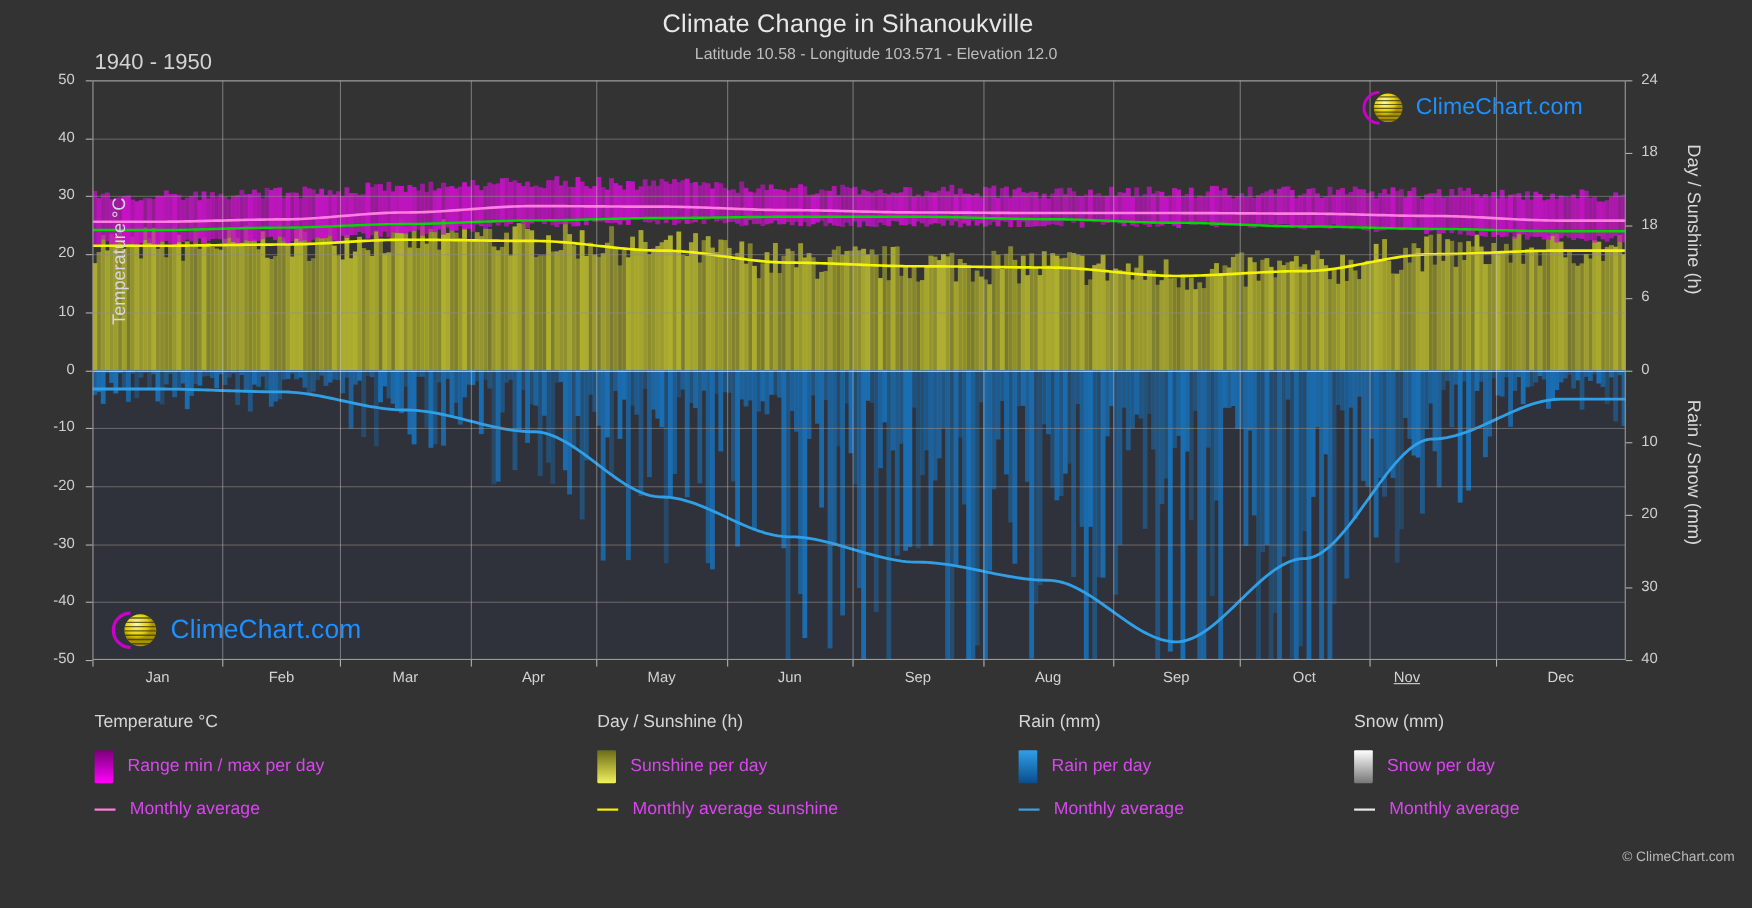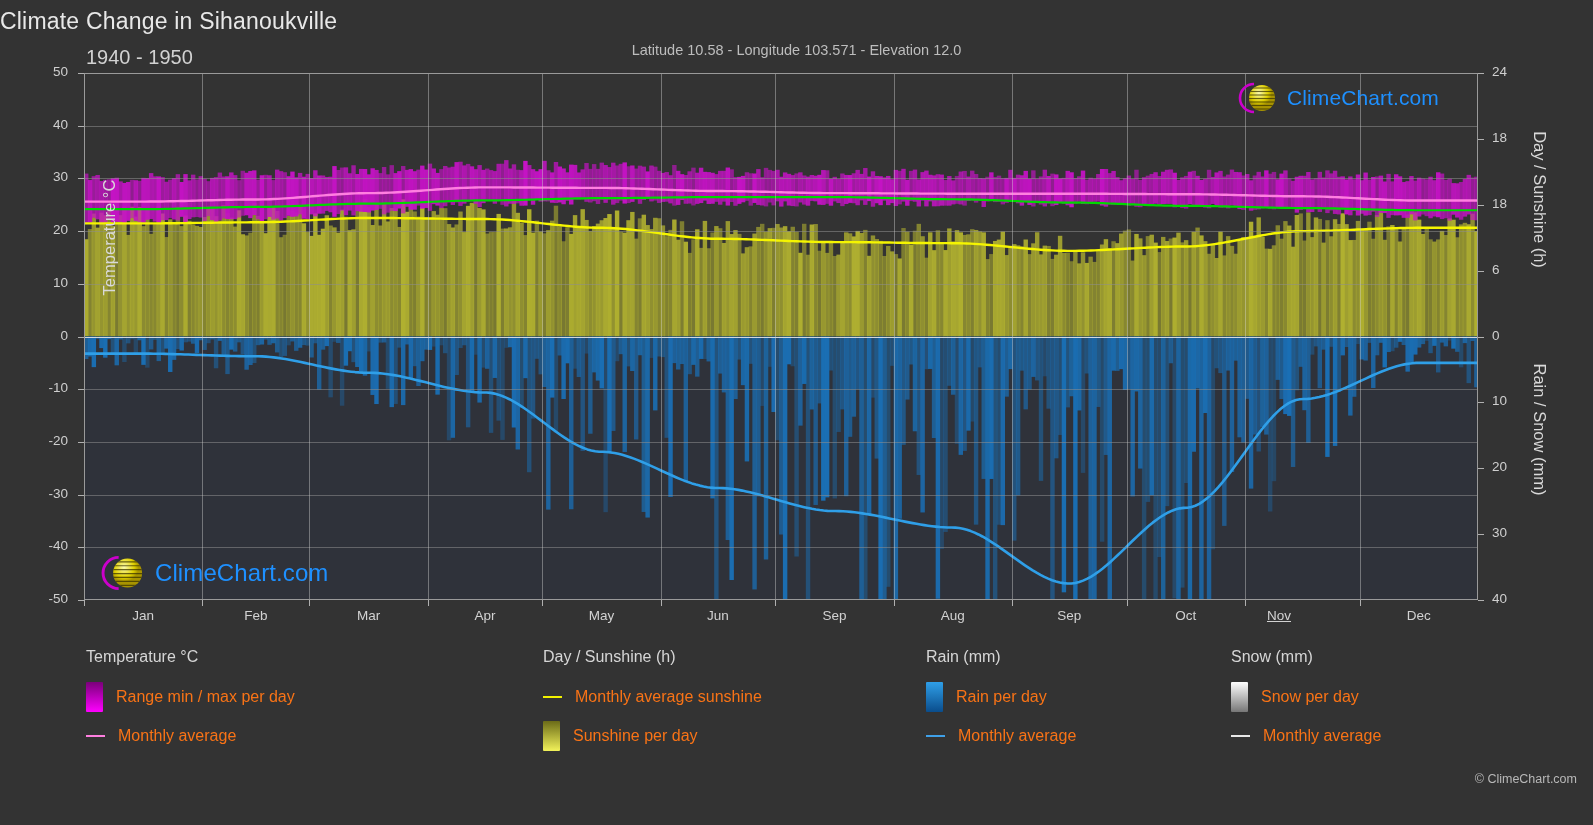--- a/index.html
+++ b/index.html
@@ -1,21 +1,21 @@
 <!DOCTYPE html>
 <html><head>
 <meta charset="utf-8">
 <style>
   html,body{margin:0;padding:0;background:#333333;}
   body{width:1593px;height:825px;position:relative;overflow:hidden;
        font-family:"Liberation Sans","DejaVu Sans",sans-serif;
        color:#d8d8d8;-webkit-font-smoothing:antialiased;}
 
   
-  #chart-title{position:absolute;left:0;top:8px;width:1542px;text-align:left;
+  #chart-title{position:absolute;left:0;top:8px;width:1542px;text-align:center;
        font-size:23px;color:#e8e8e8;letter-spacing:.2px;}
   #chart-subtitle{position:absolute;left:0;top:42px;width:1593px;text-align:center;
        font-size:14.5px;color:#bdbdbd;}
   #period-label{position:absolute;left:86px;top:46px;font-size:20px;color:#d2d2d2;}
 
   
   #plot{position:absolute;left:84px;top:73px;width:1394px;height:527px;
         background:#333333;overflow:hidden;}
   #plot-border{position:absolute;left:84px;top:73px;width:1394px;height:527px;
         border:1px solid #9a9a9a;box-sizing:border-box;pointer-events:none;}
@@ -36,21 +36,21 @@
   .ylabel-right{position:absolute;width:230px;transform:rotate(90deg);
       transform-origin:50% 50%;text-align:center;font-size:16.5px;color:#d9d9d9;}
   #ylabel-day{left:1424px;top:190px;}
   #ylabel-rain{left:1424px;top:420px;}
 
   
   #legend{position:absolute;left:0;top:648px;width:1593px;height:150px;}
   .legend-col{position:absolute;top:0;}
   .legend-head{font-size:16px;color:#d6d6d6;margin-bottom:16px;}
   .legend-row{display:flex;align-items:center;height:30px;margin-bottom:9px;}
-  .legend-row .lbl{font-size:16px;color:#f97316;margin-left:13px;}
+  .legend-row .lbl{font-size:16px;color:#d946ef;margin-left:13px;}
   .swatch-box{width:17px;height:30px;border-radius:1px;flex:0 0 auto;}
   .swatch-line{width:19px;height:2px;flex:0 0 auto;margin:0 0 0 0;}
   .swatch-slot{width:19px;display:flex;justify-content:center;align-items:center;flex:0 0 auto;}
 
   #copyright{position:absolute;right:16px;top:772px;font-size:12.5px;color:#b8b8b8;}
 
   
   .logo{position:absolute;display:flex;align-items:center;}
   .logo .logotext{font-size:22px;color:#1e90ff;letter-spacing:.1px;margin-left:4px;}
   #logo-top{left:1231px;top:80px;}
@@ -1333,28 +1333,28 @@
       <div class="legend-row">
         <div class="swatch-slot">
           <div class="swatch-line" style="background: rgb(255, 127, 224);"></div>
         </div>
         <span class="lbl">Monthly average</span>
       </div>
     </div>
     <div class="legend-col" style="left: 543px;">
       <div class="legend-head">Day / Sunshine (h)</div>
       <div class="legend-row">
+        <div class="swatch-box" style="background: linear-gradient(rgb(107, 107, 24) 0%, rgb(242, 242, 90) 100%);"></div>
+        <span class="lbl">Sunshine per day</span>
+      </div>
+      <div class="legend-row">
         <div class="swatch-slot">
           <div class="swatch-line" style="background: rgb(242, 242, 0);"></div>
         </div>
         <span class="lbl">Monthly average sunshine</span>
-      </div>
-      <div class="legend-row">
-        <div class="swatch-box" style="background: linear-gradient(rgb(107, 107, 24) 0%, rgb(242, 242, 90) 100%);"></div>
-        <span class="lbl">Sunshine per day</span>
       </div>
     </div>
     <div class="legend-col" style="left: 926px;">
       <div class="legend-head">Rain (mm)</div>
       <div class="legend-row">
         <div class="swatch-box" style="background: linear-gradient(rgb(47, 159, 232) 0%, rgb(10, 77, 140) 100%);"></div>
         <span class="lbl">Rain per day</span>
       </div>
       <div class="legend-row">
         <div class="swatch-slot">

